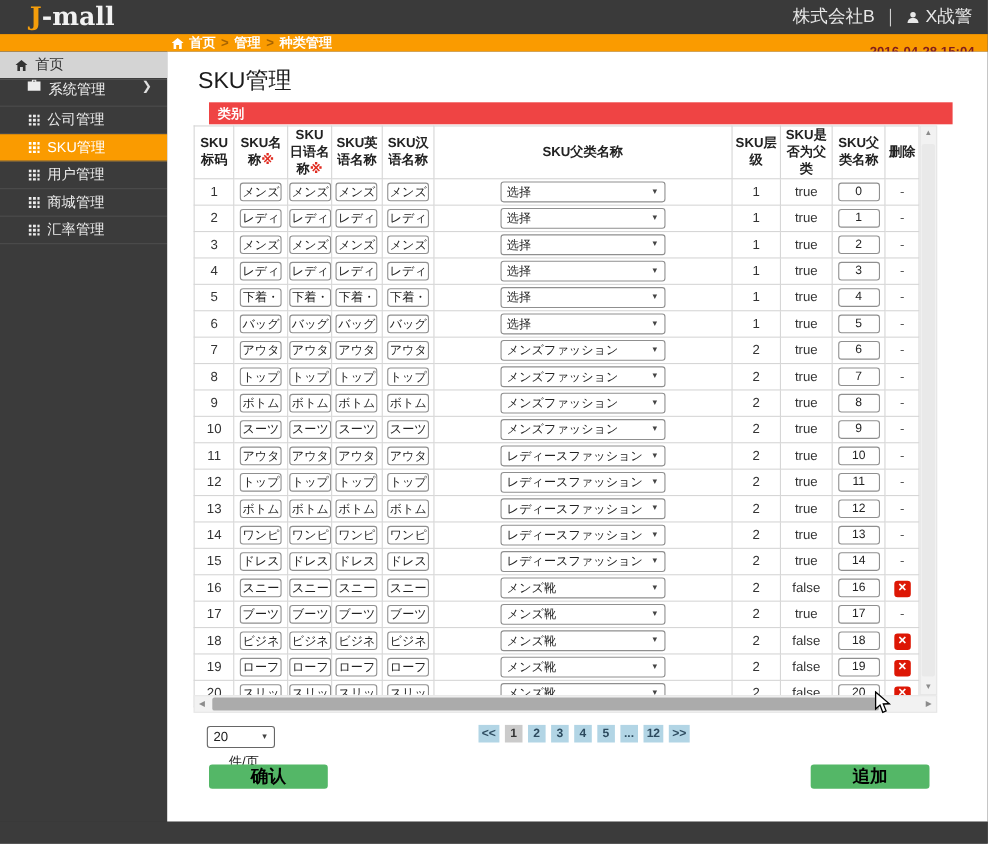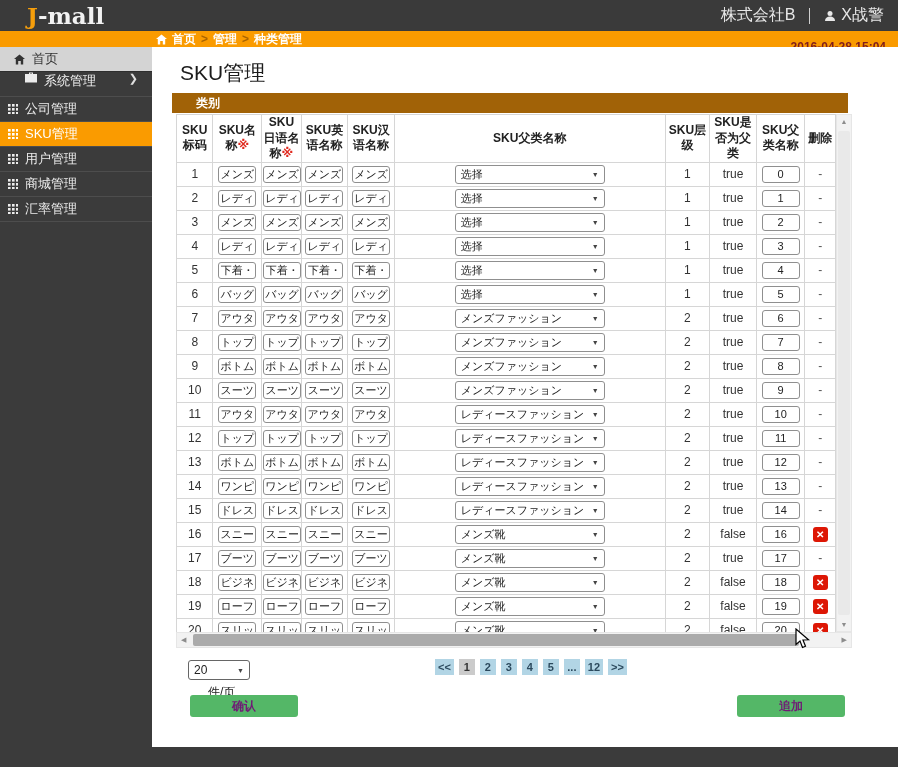--- a/index.html
+++ b/index.html
@@ -21,28 +21,28 @@
   .bc-left { position:absolute; left:156px; top:0; height:16px; display:flex; align-items:center; gap:5px; }
   .bc-sep { color:#a86400; font-weight:bold; }
   .bc-datetime { position:absolute; right:12px; top:0; height:31px; display:flex; align-items:center; color:#7f1d1d; font-weight:bold; }
   .home-icon svg { display:block; }
 
   
   .sidebar { position:absolute; left:0; top:47px; width:152px; height:700px; background:#3b3b3b; }
   .side-home { height:25px; background:#d4d4d4; color:#333; font-size:13px; display:flex; align-items:center; gap:7px; padding-left:14px; border-bottom:1px solid #2e2e2e; }
   .side-group { height:25px; color:#f0f0f0; font-size:13px; display:flex; align-items:flex-start; gap:7px; padding-left:25px; border-bottom:1px solid #4d4d4d; position:relative; }
   .side-group .chev { position:absolute; right:14px; font-size:11px; color:#e0e0e0; }
-  .side-item { height:25px; color:#ececec; font-size:13px; display:flex; align-items:center; gap:7px; padding-left:8px; border-bottom:1px solid #4d4d4d; }
+  .side-item { height:25px; color:#ececec; font-size:13px; display:flex; align-items:center; gap:7px; padding-left:26px; border-bottom:1px solid #4d4d4d; }
   .side-item.active { background:#fa9b00; color:#fff; }
   .grid-icon svg, .brief-icon svg { display:block; }
 
   
   .main { position:absolute; left:152px; top:47px; width:746px; height:700px; background:#ffffff; }
   .page-title { position:absolute; left:28px; top:12px; font-size:21px; color:#1b1b1b; }
-  .panel-bar { position:absolute; left:20px; top:46px; width:676px; height:20px; background:#a16207; color:#fff; font-size:12px; font-weight:bold; line-height:20px; padding-left:24px; }
+  .panel-bar { position:absolute; left:38px; top:46px; width:676px; height:20px; background:#ef4444; color:#fff; font-size:12px; font-weight:bold; line-height:20px; padding-left:8px; }
 
   
   .tbl-wrap { position:absolute; left:24px; top:67px; width:660px; }
   table.sku { border-collapse:collapse; width:660px; table-layout:fixed; font-size:12px; color:#333; }
   table.sku th, table.sku td { border:1px solid #d6d6d6; text-align:center; vertical-align:middle; overflow:hidden; }
   table.sku th { height:38px; font-size:12px; font-weight:bold; color:#222; background:#fff; line-height:1.3; padding:0 1px; }
   table.sku td { height:24px; padding:0 1px; }
   .req { color:#e02b20; }
   .c0{width:36px;} .c1{width:48px;} .c2{width:39px;} .c3{width:46px;} .c4{width:46px;}
   .c5{width:267px;} .c6{width:44px;} .c7{width:46px;} .c8{width:48px;} .c9{width:30px;}
@@ -66,21 +66,21 @@
 
   
   .pagination { position:absolute; left:283px; top:612px; display:flex; gap:5px; font-size:11px; }
   .page-btn { min-width:16px; height:16px; padding:0 3px; background:#b2d5e5; color:#2c4a5e; display:flex; align-items:center; justify-content:center; cursor:pointer; font-weight:bold; }
   .page-btn.current { background:#cbcbcb; color:#333; }
 
   
   .size-select { position:absolute; left:36px; top:613px; width:62px; height:20px; border:1px solid #666; border-radius:3px; background:#fff; display:flex; align-items:center; justify-content:space-between; padding:0 5px; font-size:12px; color:#222; }
   .size-select .arrow { font-size:7px; color:#444; }
   .size-label { position:absolute; left:56px; top:637px; font-size:12px; color:#222; }
-  .btn-green { position:absolute; height:22px; width:108px; background:#54b767; color:#701a75; border:none; border-radius:3px; font-size:12px; font-weight:bold; cursor:pointer; font-family:"Liberation Sans",sans-serif; }
+  .btn-green { position:absolute; height:22px; width:108px; background:#54b767; color:#000000; border:none; border-radius:3px; font-size:16px; font-weight:bold; cursor:pointer; font-family:"Liberation Sans",sans-serif; }
   .btn-confirm { left:38px; top:648px; }
   .btn-add { left:585px; top:648px; }
 
   
   .footer { position:absolute; left:0; top:747px; width:898px; height:20px; background:#3b3b3b; }
 
   
   .cursor { position:absolute; left:795px; top:628px; z-index:99; pointer-events:none; }
 </style>
 </head>

